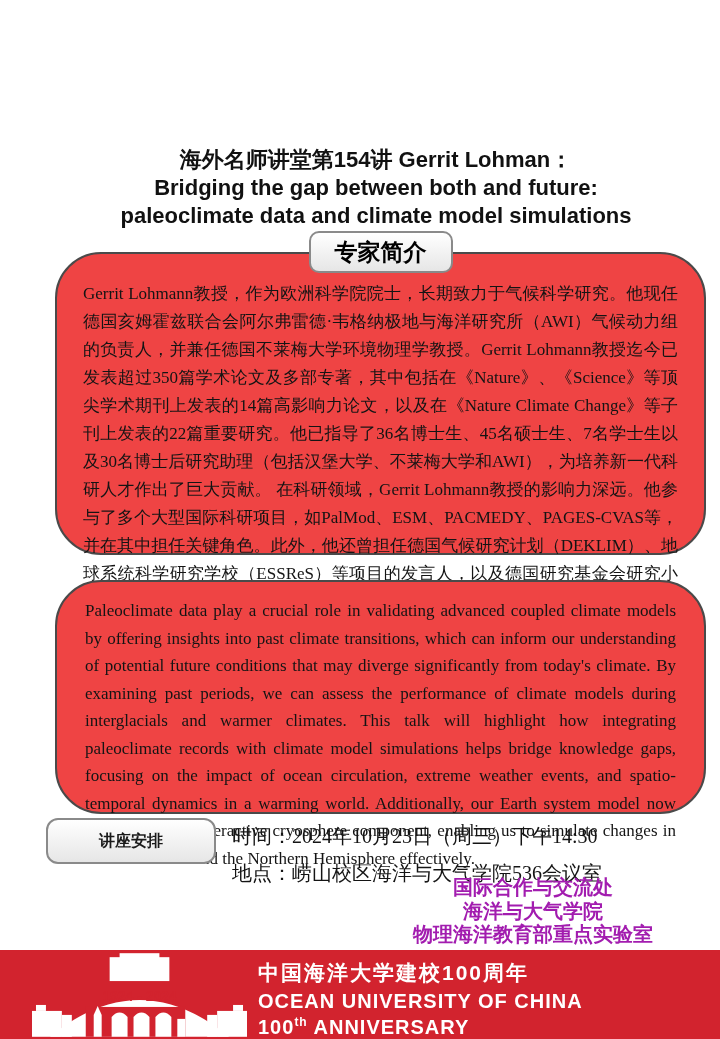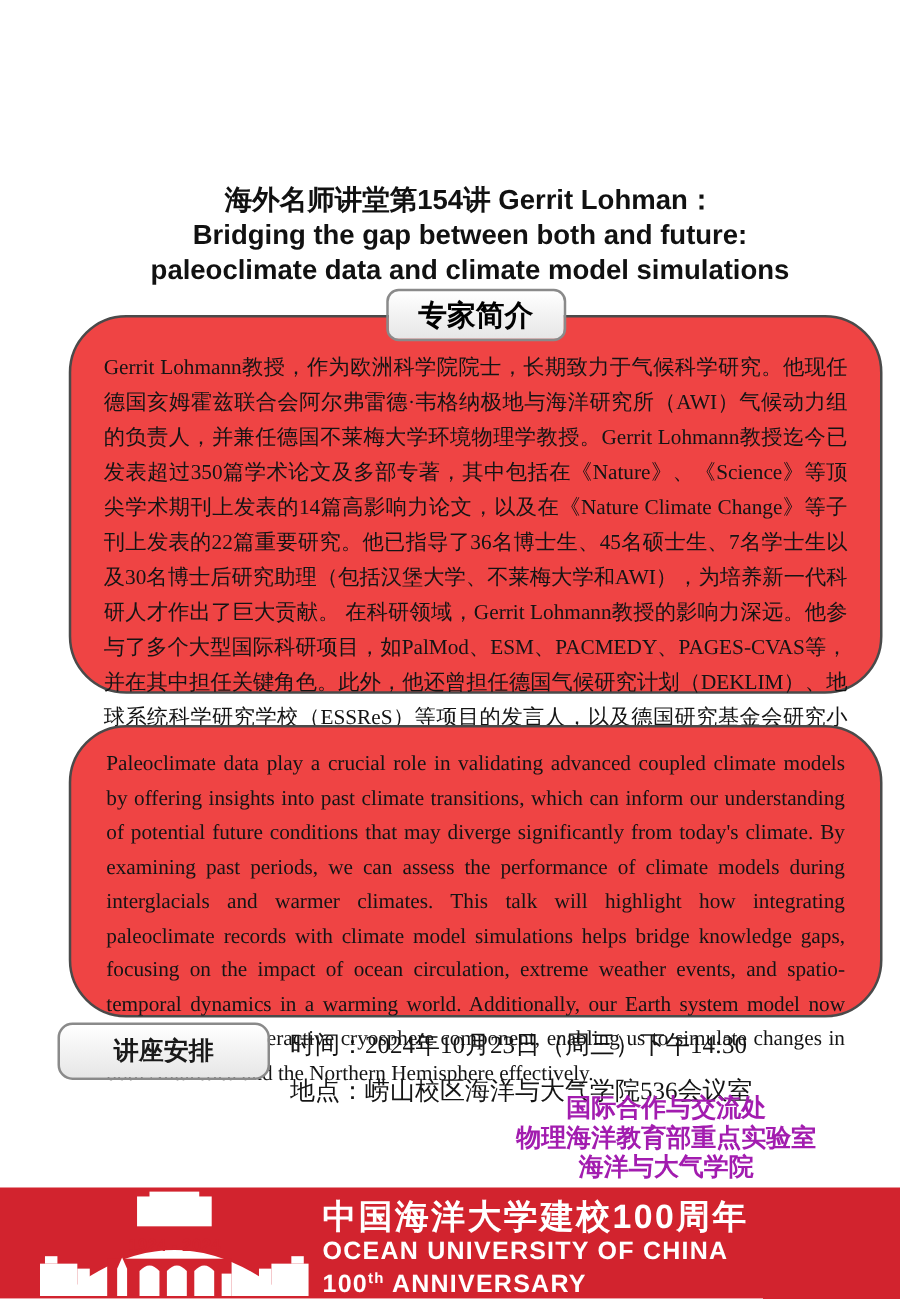--- a/index.html
+++ b/index.html
@@ -70,42 +70,42 @@
     margin:15px 28px 0 28px;
     font-family:"Liberation Serif",serif;
     font-size:17px;line-height:27.5px;text-align:justify;color:#141414;
   }
 
   
   .schedule-tab{
     position:absolute;left:46px;top:818px;width:170px;
     background:linear-gradient(180deg,#ffffff 0%,#e6e6e6 100%);
     border:2px solid #8a8a8a;border-radius:12px;
-    font-weight:bold;font-size:20px;text-align:center;
+    font-weight:bold;font-size:16px;text-align:center;
     padding:7px 0;line-height:28px;
   }
   .sched-lines{
     position:absolute;left:232px;top:818px;
     font-family:"Liberation Serif",serif;font-size:20px;line-height:37px;color:#141414;
   }
 
   
   .organizers{
     position:absolute;right:22px;top:876px;width:330px;text-align:center;
     font-weight:bold;font-size:20px;line-height:23.5px;color:#a21caf;
   }
 
   
   .banner{
     position:absolute;left:0;right:0;top:950px;height:89px;
     background:var(--banner_red);color:#fff;
   }
   .banner-emblem{position:absolute;left:32px;top:3px;width:215px;height:84px;}
   .banner-text{position:absolute;left:258px;top:7px;white-space:nowrap;}
-  .banner-cn{font-size:27px;font-weight:bold;letter-spacing:2px;line-height:32px;}
+  .banner-cn{font-size:21px;font-weight:bold;letter-spacing:2px;line-height:32px;}
   .banner-en{font-size:20px;font-weight:bold;letter-spacing:1px;line-height:21px;margin-top:2px;}
   .banner-anniv{font-size:20px;font-weight:bold;letter-spacing:1px;line-height:21px;}
   .banner-anniv sup{font-size:12px;text-align:center;}
 </style>
 </head>
 <body>
 
 <div class="page">
 
 
@@ -125,22 +125,22 @@
   </section>
 
   <div class="schedule-tab">讲座安排</div>
   <div class="sched-lines">
     <div>时间：2024年10月23日（周三）下午14:30</div>
     <div>地点：崂山校区海洋与大气学院536会议室</div>
   </div>
 
   <div class="organizers">
     <div>国际合作与交流处</div>
+    <div>海洋与大气学院</div>
     <div>物理海洋教育部重点实验室</div>
-    <div>海洋与大气学院</div>
   </div>
 
   <footer class="banner">
     <svg class="banner-emblem" viewBox="0 0 216 84" aria-hidden="true">
 
       <rect x="0" y="58" width="30" height="26" fill="#ffffff"></rect>
       <rect x="4" y="52" width="10" height="6" fill="#ffffff"></rect>
       <rect x="186" y="58" width="30" height="26" fill="#ffffff"></rect>
       <rect x="202" y="52" width="10" height="6" fill="#ffffff"></rect>
       <rect x="30" y="62" width="10" height="22" fill="#ffffff"></rect>

